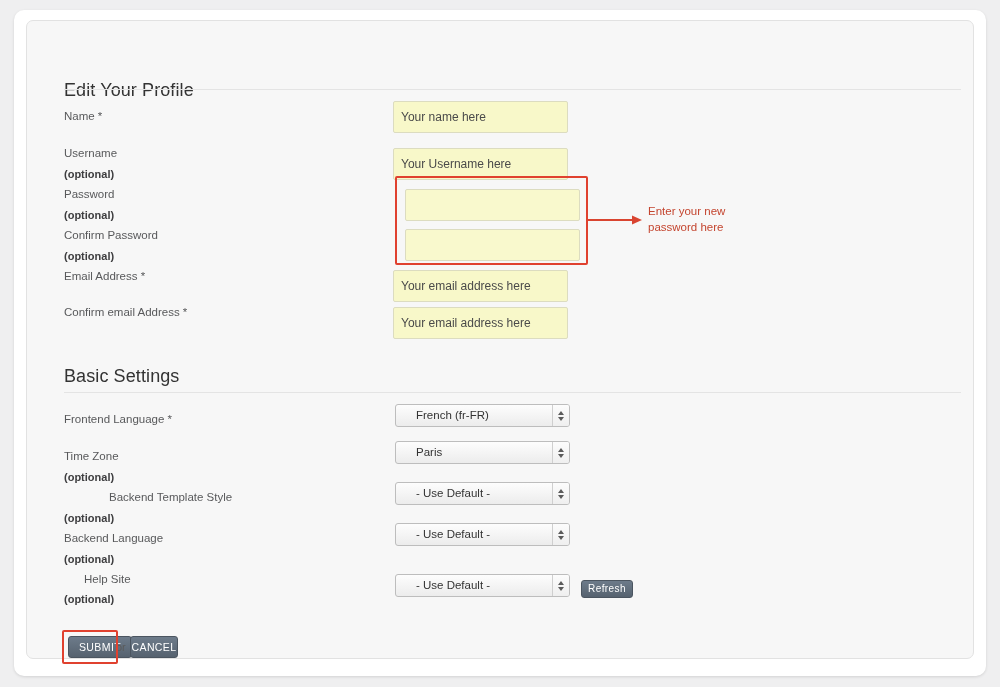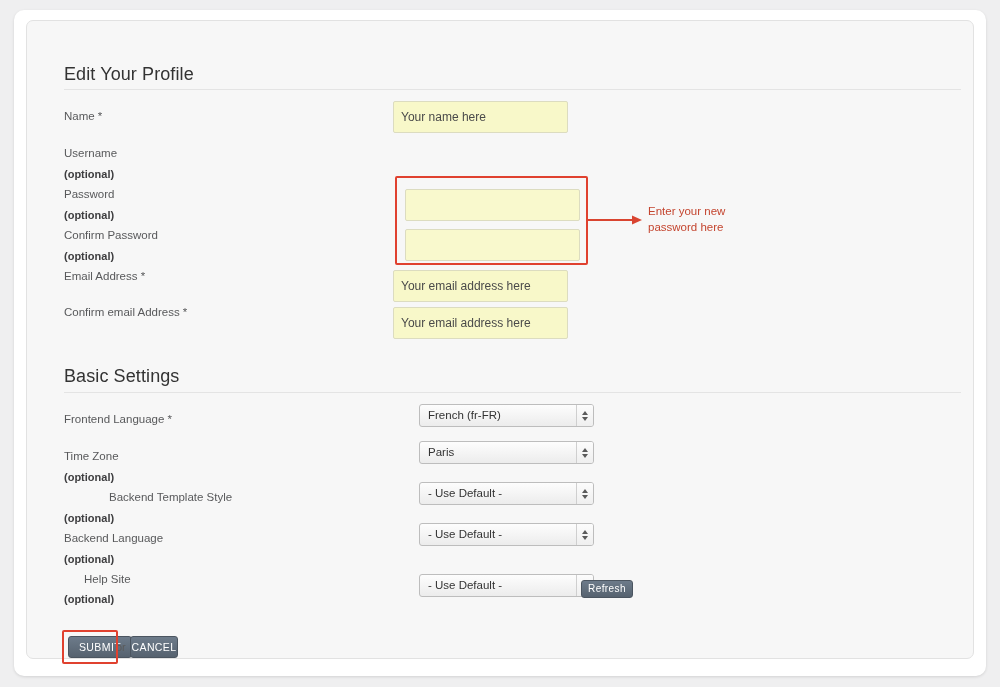--- a/index.html
+++ b/index.html
@@ -66,24 +66,23 @@
 
   
   .sel{
     position:absolute;
     height:23px; width:175px;
     background:linear-gradient(to bottom,#fdfdfd 0%,#ececec 100%);
     border:1px solid #bdbdbd;
     border-radius:3px;
     font-size:11.5px; color:#333;
     line-height:21px;
-    padding-left:8px;
+    padding-left:20px;
     white-space:nowrap;
     overflow:hidden;
-    margin-left:24px;
   }
   .sel .stepper{
     position:absolute; right:0; top:0; bottom:0; width:17px;
     background:linear-gradient(to bottom,#fcfcfc 0%,#efefef 100%);
     border-left:1px solid #cfcfcf;
     display:flex; flex-direction:column;
     align-items:center; justify-content:center;
   }
   .stepper .tri{
     width:0; height:0;
@@ -135,40 +134,41 @@
     font-size:11.5px; color:#c4452f; line-height:16px;
   }
 </style>
 </head>
 <body>
 
 <div class="window-outer">
   <div class="window-inner">
     <div class="form-area">
 
-      <div class="section-heading" style="left:37px; top:43px;">Edit Your Profile</div>
+      <div class="section-heading" style="left:37px; top:59px;">Edit Your Profile</div>
       <div class="section-rule" style="left:37px; top:68px; width:897px;"></div>
 
       <div class="flabel" style="left:37px; top:89px;">Name *</div>
 
       <div class="flabel" style="left:37px; top:126px;">Username</div>
       <div class="optional" style="left:37px; top:147px;">(optional)</div>
 
       <div class="flabel" style="left:37px; top:167px;">Password</div>
       <div class="optional" style="left:37px; top:188px;">(optional)</div>
 
       <div class="flabel" style="left:37px; top:208px;">Confirm Password</div>
       <div class="optional" style="left:37px; top:229px;">(optional)</div>
 
       <div class="flabel" style="left:37px; top:249px;">Email Address *</div>
 
       <div class="flabel" style="left:37px; top:285px;">Confirm email Address *</div>
 
       <input class="yfield" style="left: 366px; top: 80px;" type="text" value="Your name here">
 
+      <input class="yfield" style="left: 366px; top: 127px;" type="text" value="Your Username here">
 
       <input class="yfield empty" style="left: 378px; top: 168px;" type="password" value="">
 
       <input class="yfield empty" style="left: 378px; top: 208px;" type="password" value="">
 
       <input class="yfield" style="left: 366px; top: 249px;" type="text" value="Your email address here">
 
       <input class="yfield" style="left: 366px; top: 286px;" type="text" value="Your email address here">
 
       <div class="anno-box anno-box-password"></div>

